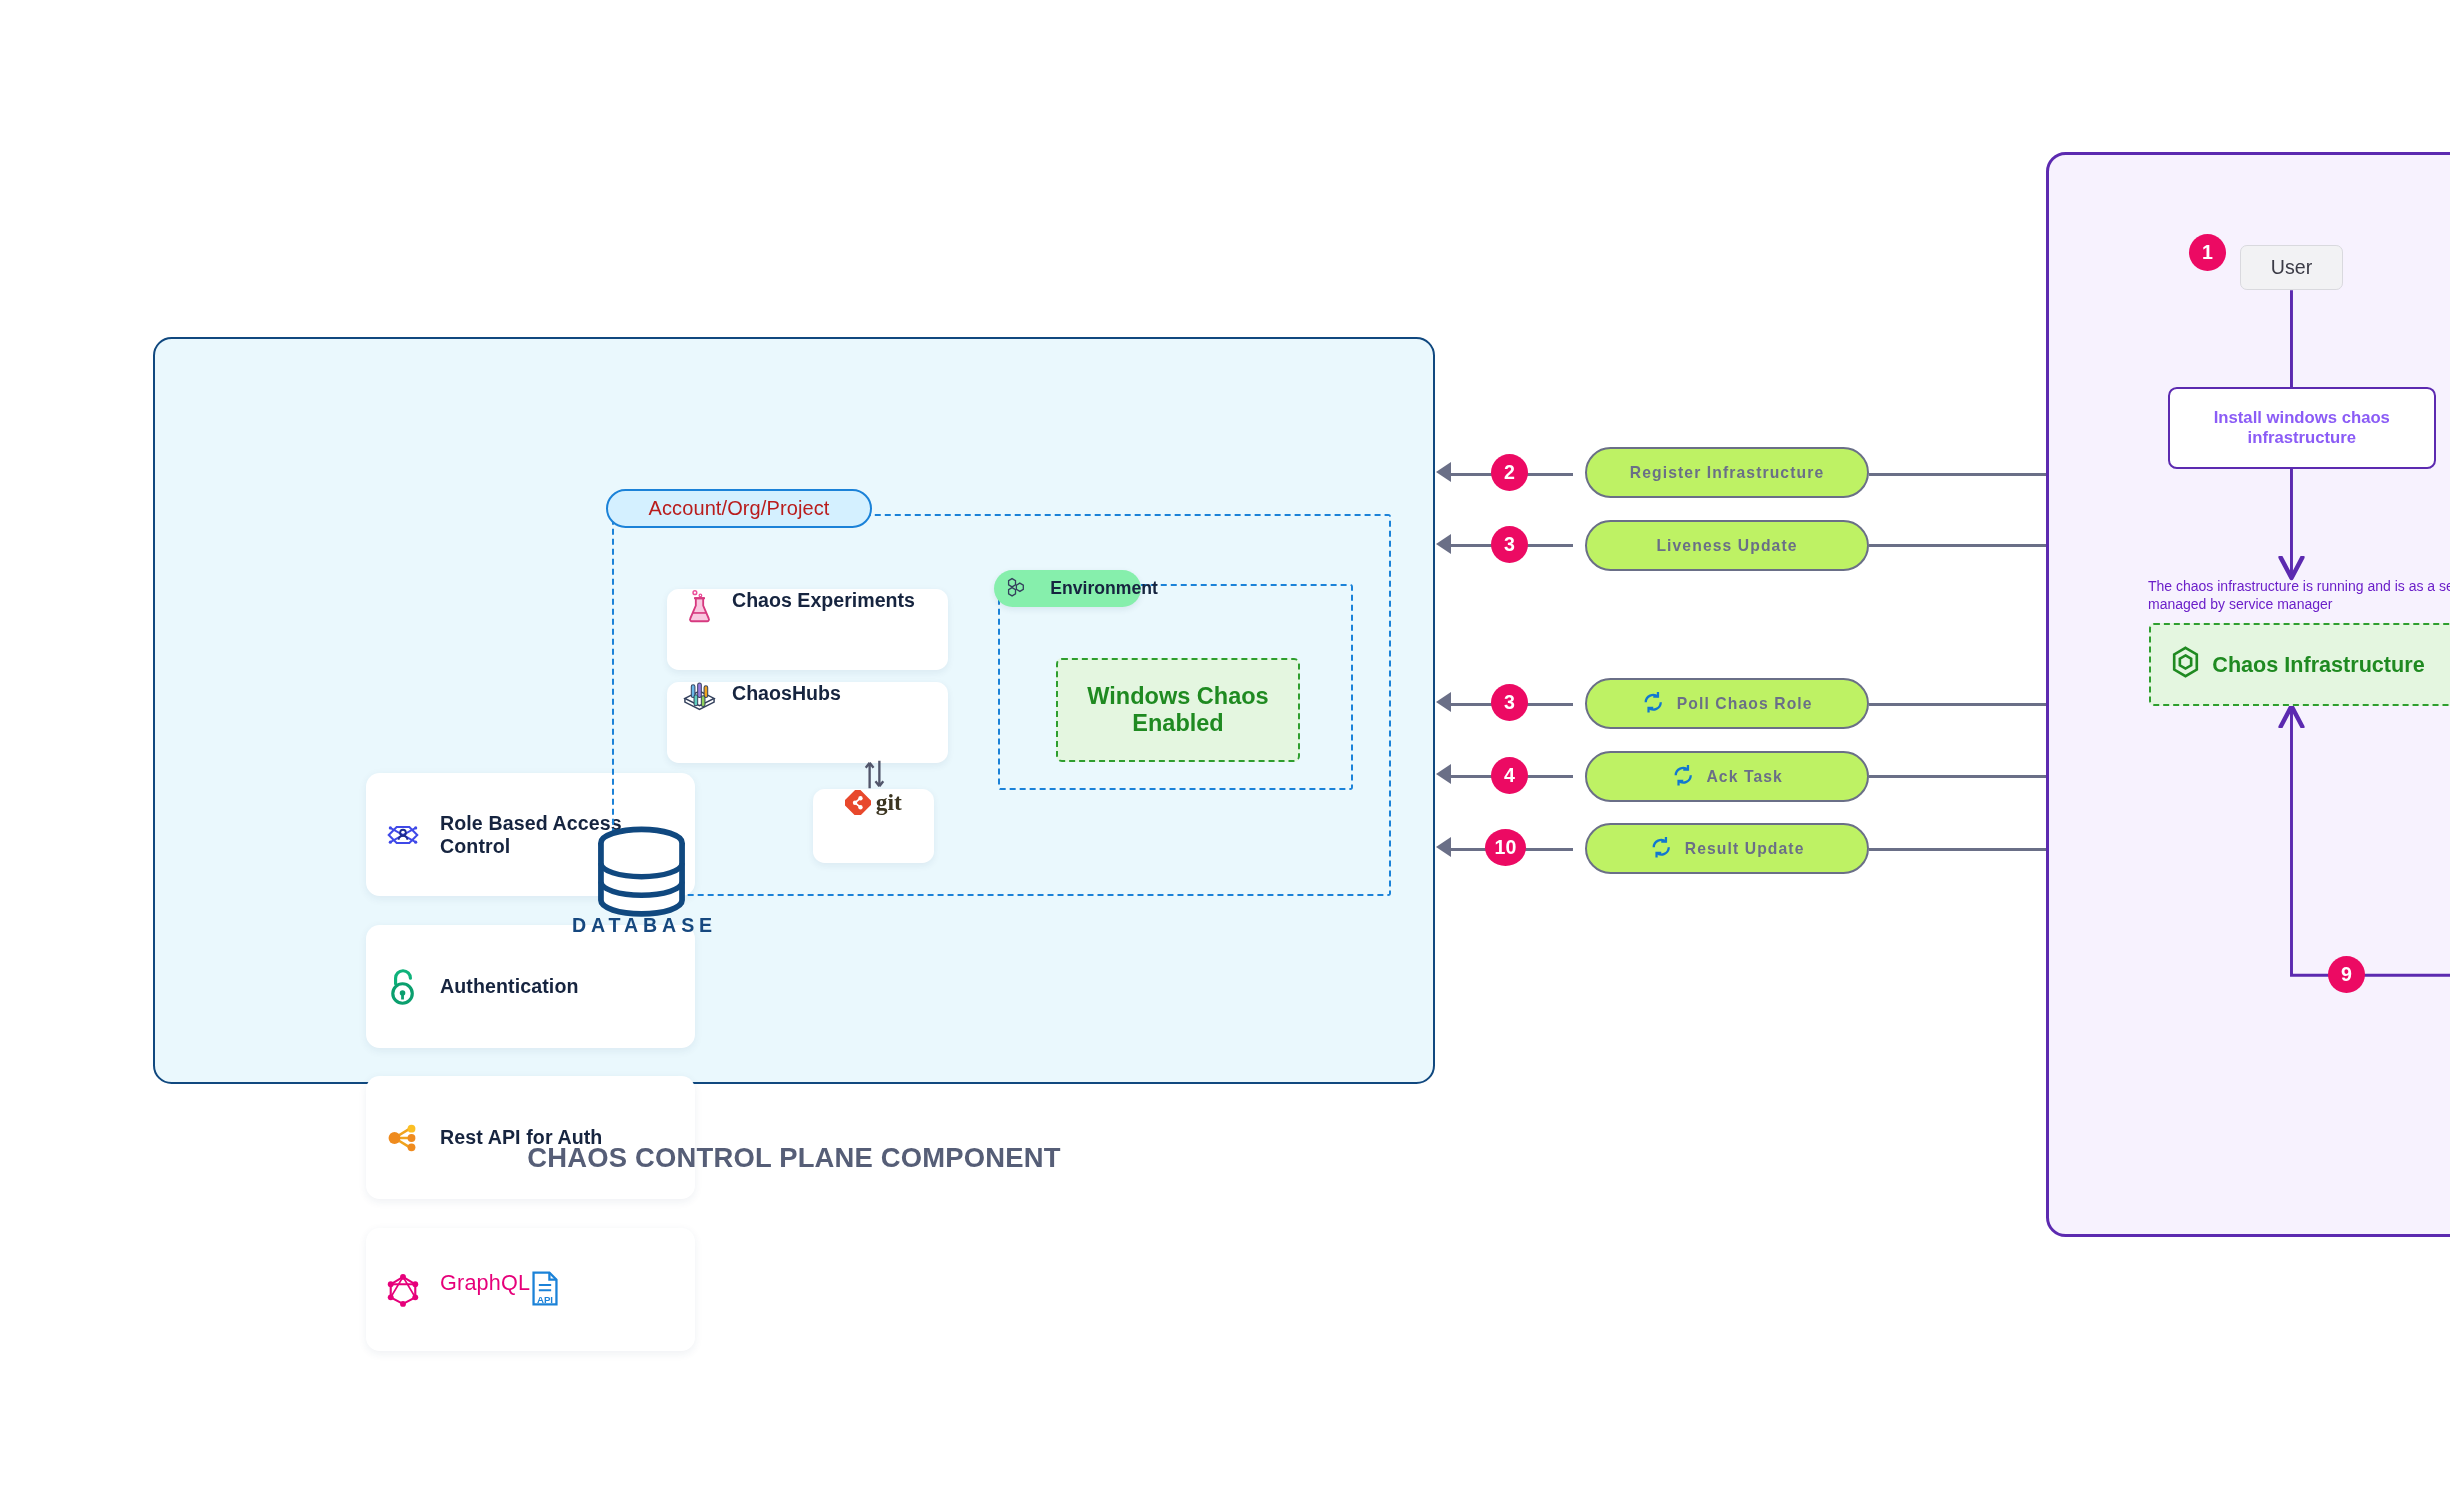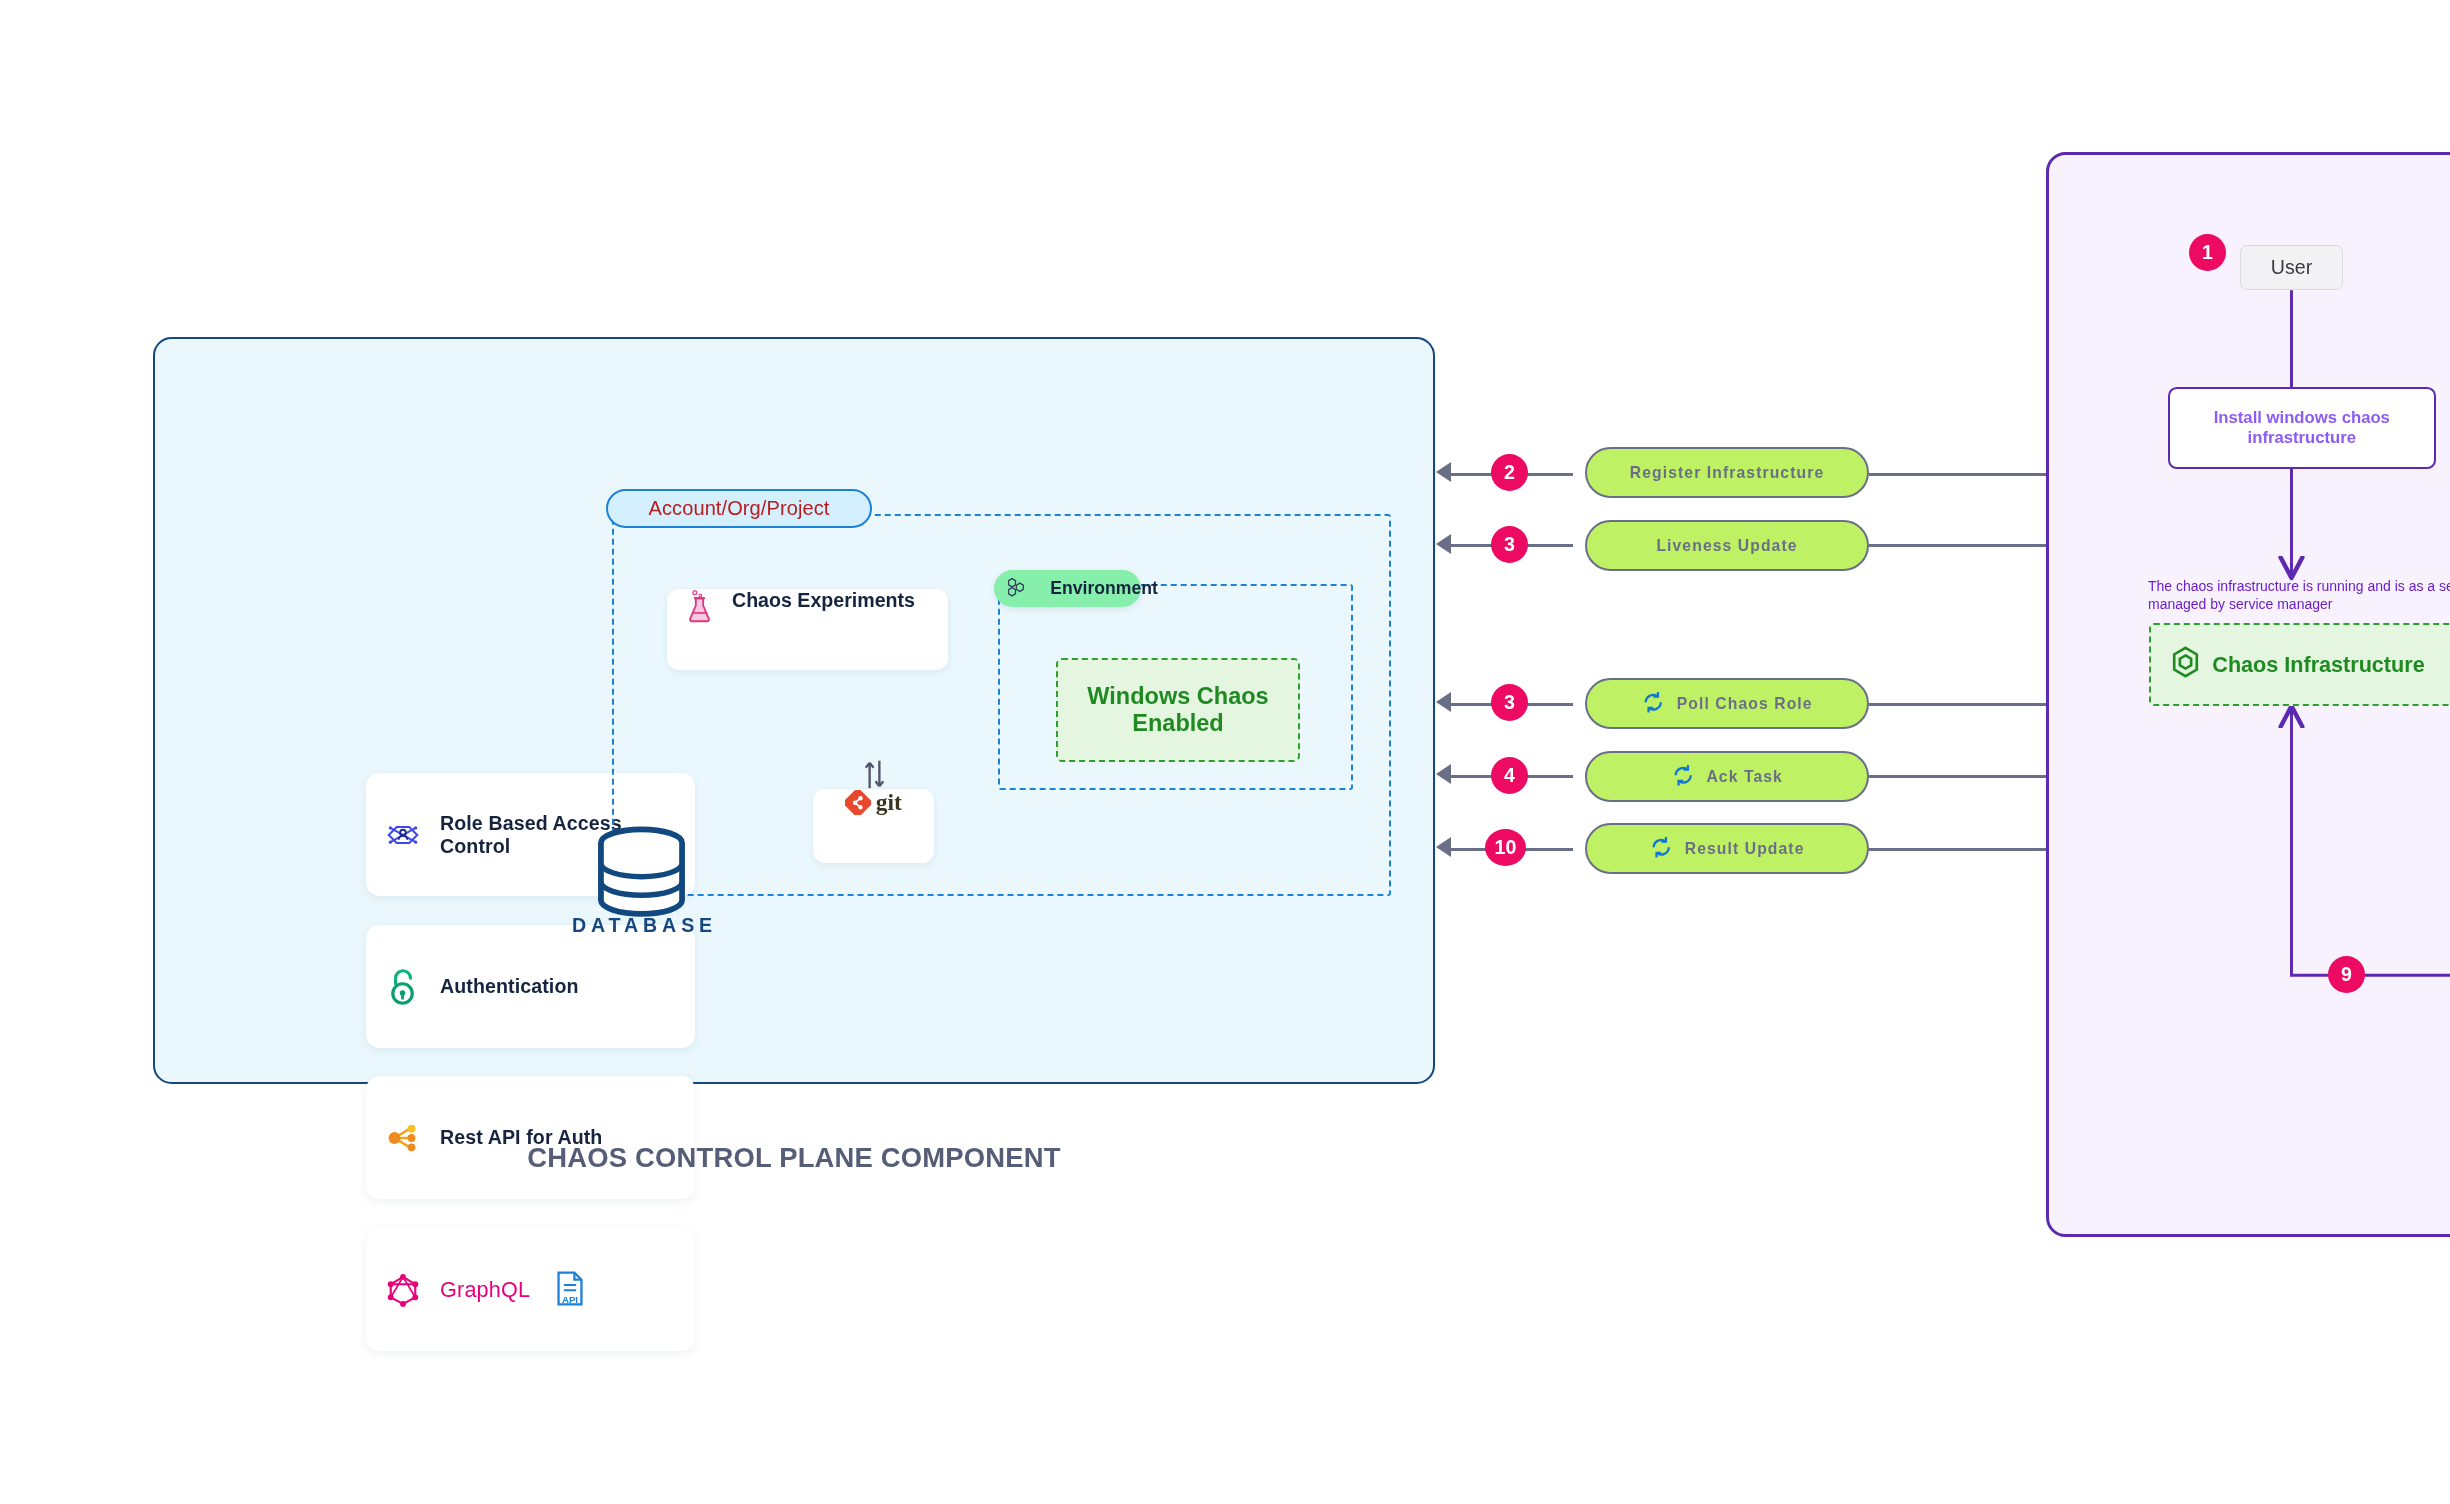--- a/index.html
+++ b/index.html
@@ -24,21 +24,21 @@
   }
   .feat-card .ficon{width:74px;display:flex;align-items:center;justify-content:center;flex:0 0 74px;}
   .feat-card .flabel{
     color:#16243f;font-weight:bold;font-size:19.6px;letter-spacing:0.1px;
     font-family:"Liberation Sans", sans-serif;
   }
   #feat-rbac{top:434px;}
   #feat-auth{top:586px;}
   #feat-rest{top:737px;}
   #feat-graphql{top:889px;}
-  .gql-row{display:flex;align-items:center;gap:25px;}
+  .gql-row{display:flex;gap:0;}
   .gql-text{color:#e6007a;font-size:21.6px;letter-spacing:0.2px;}
 
   
   #aop-group{
     left:612px;top:514px;width:779px;height:382px;
     border:2.5px dashed #1b82d8;border-radius:2.9px;
   }
   #aop-pill{
     left:606px;top:489px;width:266px;height:39px;
     background:#d4f0ff;border:2.5px solid #1b82d8;border-radius:21.6px;
@@ -221,20 +221,34 @@
         <circle cx="10" cy="4" r="2" fill="none" stroke="#ec4f9b" stroke-width="1.6"></circle>
         <circle cx="16" cy="7" r="1.4" fill="none" stroke="#ec4f9b" stroke-width="1.4"></circle>
         <path d="M11 10 v8 L5 32 a2 2 0 0 0 2 3 h16 a2 2 0 0 0 2-3 L19 18 v-8 Z" fill="#f9c8e0" stroke="#d6397f" stroke-width="2"></path>
         <path d="M8 26 h14" stroke="#d6397f" stroke-width="1.8"></path>
         <path d="M9 10 h12" stroke="#d6397f" stroke-width="2.2"></path>
       </svg>
     </span>
     <span class="slabel">Chaos Experiments</span>
   </div>
 
+  <div class="sub-card" id="card-chaoshubs">
+    <span class="sicon">
+      <svg width="37" height="31" viewBox="0 0 40 34">
+        <path d="M4 18 L20 10 L36 18 L20 26 Z" fill="#ffffff" stroke="#33405c" stroke-width="1.6"></path>
+        <path d="M4 18 v4 L20 30 L36 22 v-4" fill="none" stroke="#33405c" stroke-width="1.6"></path>
+        <rect x="11" y="3" width="4" height="14" rx="2" fill="#6ab8e8" stroke="#33405c" stroke-width="1.1"></rect>
+        <rect x="18" y="1" width="4" height="16" rx="2" fill="#9b7ee0" stroke="#33405c" stroke-width="1.1"></rect>
+        <rect x="25" y="4" width="4" height="13" rx="2" fill="#f0a31e" stroke="#33405c" stroke-width="1.1"></rect>
+        <rect x="14" y="14" width="4" height="12" rx="2" fill="#5fd0c0" stroke="#33405c" stroke-width="1.1"></rect>
+        <rect x="22" y="15" width="4" height="12" rx="2" fill="#8fd25e" stroke="#33405c" stroke-width="1.1"></rect>
+      </svg>
+    </span>
+    <span class="slabel">ChaosHubs</span>
+  </div>
 
   <div class="abs" id="updown-arrows">
     <svg width="39" height="39" viewBox="0 0 40 40">
       <path d="M15 34 V8 M15 8 l-4 5 M15 8 l4 5" stroke="#52566b" stroke-width="2.4" fill="none"></path>
       <path d="M25 6 V32 M25 32 l-4 -5 M25 32 l4 -5" stroke="#52566b" stroke-width="2.4" fill="none"></path>
     </svg>
   </div>
 
   <div class="sub-card" id="card-git">
     <span style="display:flex;align-items:center;gap:4.9px;">

